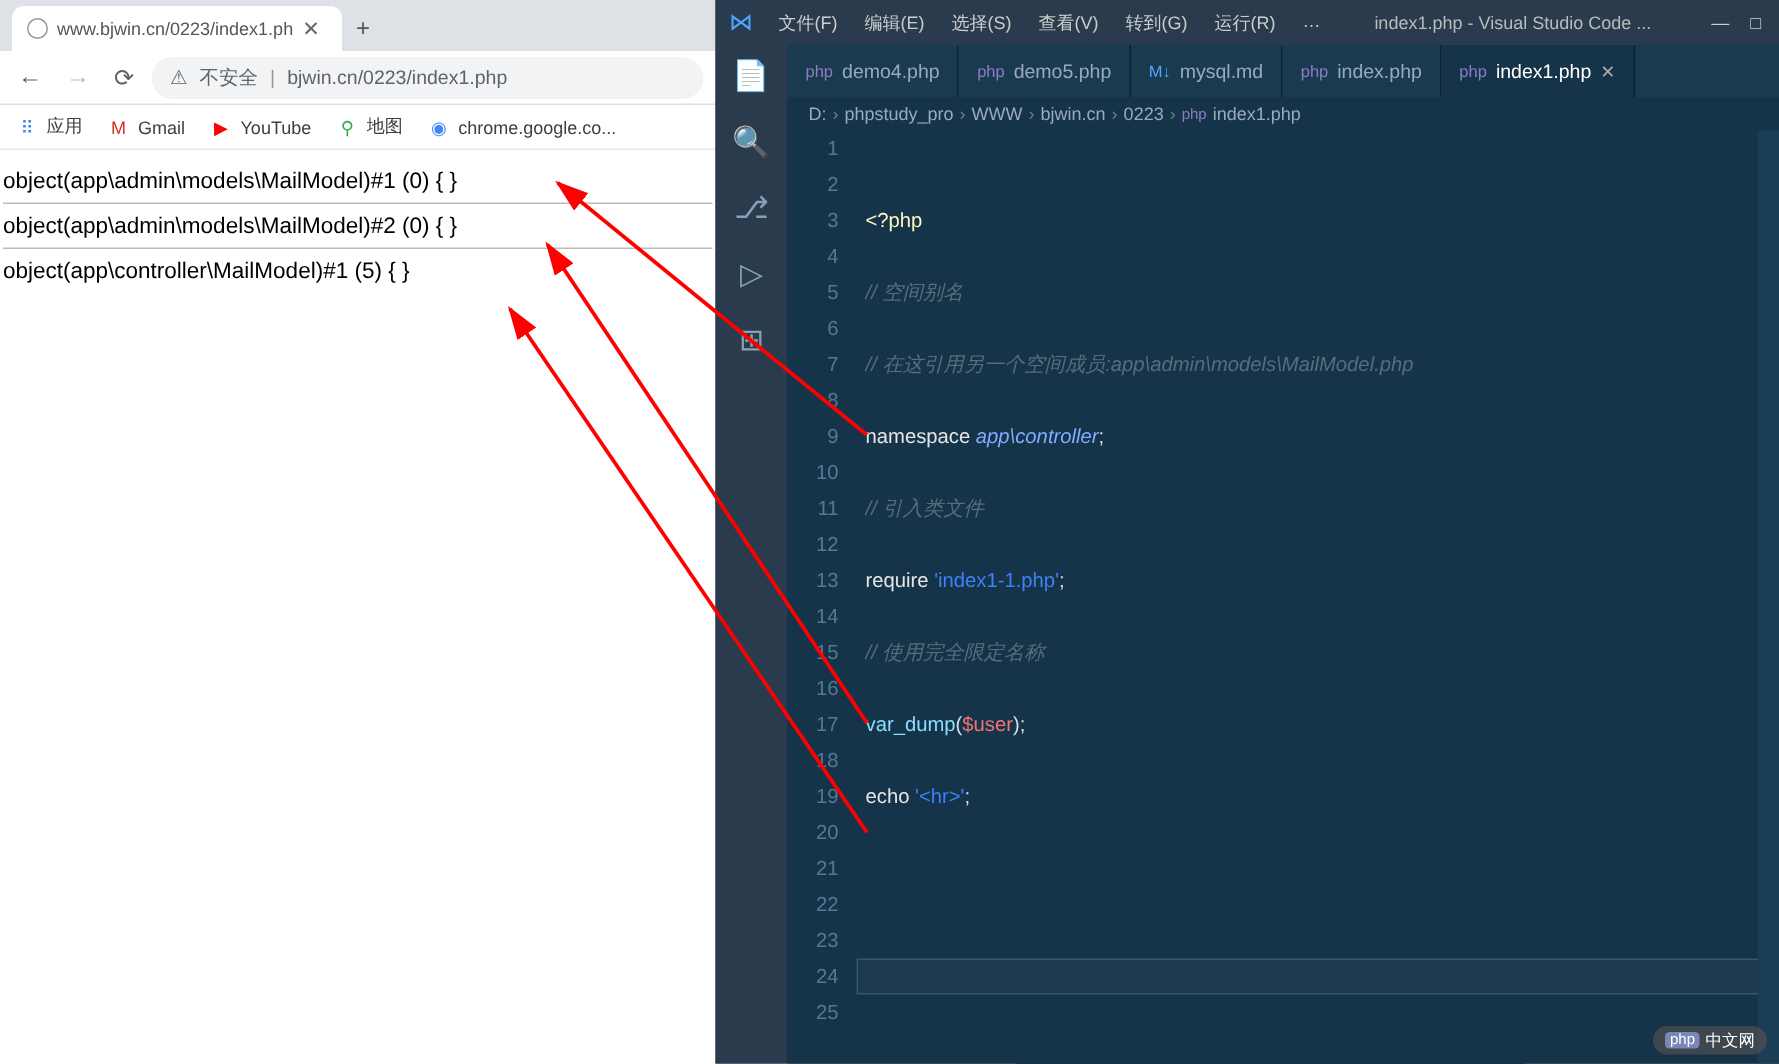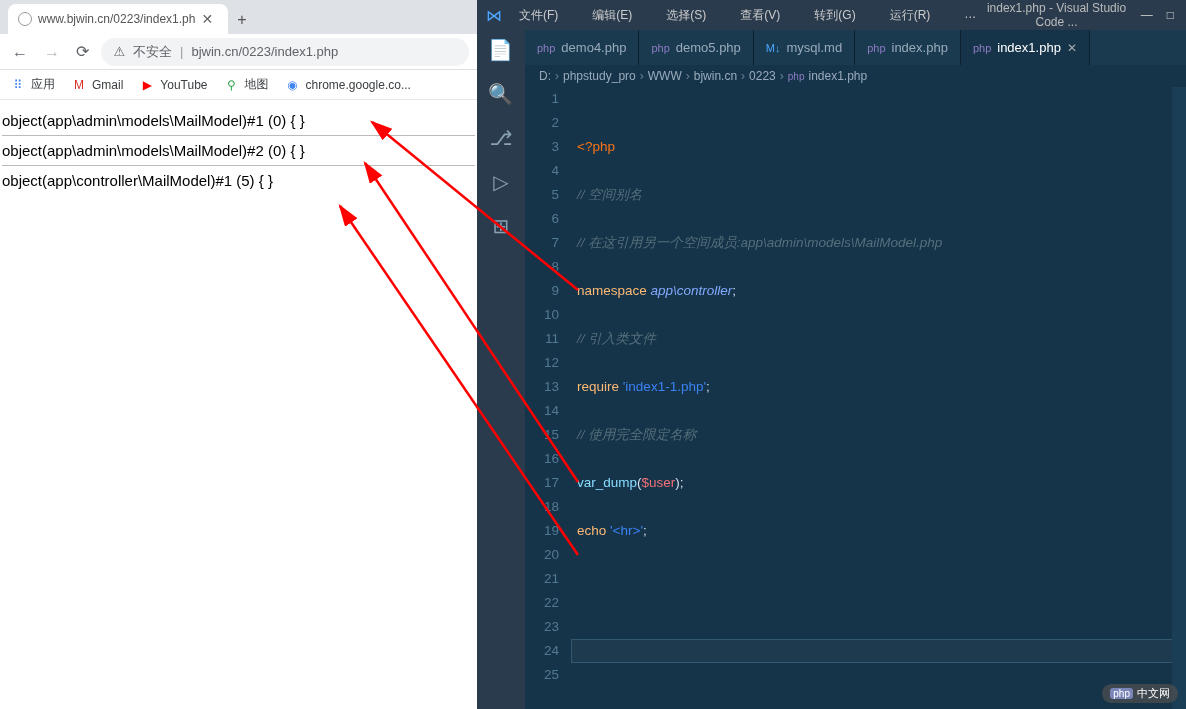--- a/index.html
+++ b/index.html
@@ -21,21 +21,21 @@
 .bm { display:flex; align-items:center; gap:5px; }
 .bm-icon { width:16px; height:16px; display:inline-flex; align-items:center; justify-content:center; font-size:12px; }
 .page-content { padding: 8px 2px; font-family: "Times New Roman", serif; font-size: 15px; color:#000; }
 .page-content .row { padding: 4px 0; }
 .page-content hr { border:none; border-top:1px solid #bbb; margin:2px 0; }
 
 
 .vsc { position: absolute; left: 477px; top: 0; width: 709px; height: 709px; background:#1e1e1e; color:#ccc; }
 .vsc-titlebar { height:30px; background:#2a3b4d; display:flex; align-items:center; font-size:12px; color:#ccc; }
 .vsc-logo { width:34px; display:flex; align-items:center; justify-content:center; color:#4da6ff; font-size:16px; }
-.vsc-menu { display:flex; gap:18px; }
+.vsc-menu { display:flex; gap:2px; }
 .vsc-menu span { padding:4px 8px; }
 .vsc-titletext { flex:1; text-align:center; color:#bbb; font-size:12px; }
 .vsc-winctrl { display:flex; gap:14px; padding:0 12px; color:#ccc; font-size:12px; }
 
 .vsc-body { display:flex; height: calc(100% - 30px); }
 .activity-bar { width:48px; background:#2a3b4d; display:flex; flex-direction:column; align-items:center; padding-top:8px; gap:20px; color:#8aa0b4; font-size:20px; }
 .activity-bar .ab-icon { width:24px; height:24px; display:flex; align-items:center; justify-content:center; }
 
 .editor-area { flex:1; background:#163449; display:flex; flex-direction:column; }
 .tabs { height:35px; background:#1a3a50; display:flex; align-items:stretch; font-size:13px; }
@@ -46,23 +46,23 @@
 .tab .close-x { color:#aaa; font-size:12px; }
 .breadcrumb { height:22px; display:flex; align-items:center; padding:0 14px; font-size:12px; color:#9ab; gap:4px; background:#163449; }
 .breadcrumb .sep { color:#6a8090; }
 
 .code { flex:1; display:flex; font-family: Consolas, Menlo, monospace; font-size:13.5px; line-height:24px; background:#163449; overflow:hidden; }
 .gutter { width:46px; text-align:right; color:#537a94; padding-right:12px; user-select:none; }
 .lines { flex:1; white-space:pre; padding-left:6px; position:relative; }
 .hl-line { position:absolute; left:0; right:0; height:24px; background:rgba(255,255,255,0.03); border:1px solid rgba(120,180,220,0.25); }
 .minimap { position:absolute; right:0; top:87px; width:14px; bottom:0; background:#1a3e55; }
 
-.c-red { color:#f97316; }
+.c-red { color:#fef9c3; }
 .c-comment { color:#546e7a; font-style:italic; }
-.c-keyword { color:#fdba74; }
+.c-keyword { color:#e5e5e5; }
 .c-ns { color:#82aaff;font-style:italic; }
 .c-class { color:#ffcb6b; }
 .c-func { color:#89ddff; }
 .c-var { color:#f07178; }
 .c-string { color:#3b82f6; }
 .c-op { color:#89ddff; }
 .c-plain { color:#d6deeb; }
 
 
 .arrows { position:absolute; left:0; top:0; width:1186px; height:709px; pointer-events:none; }

